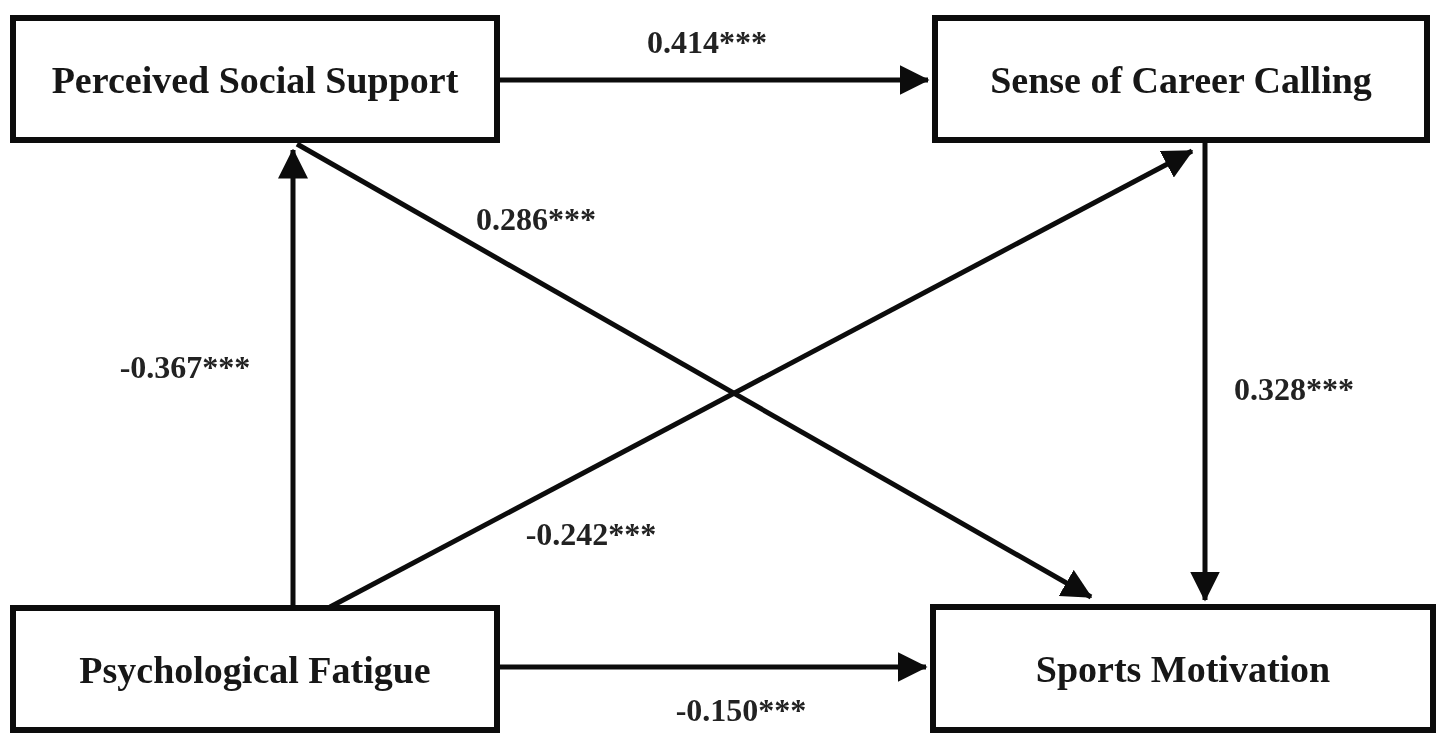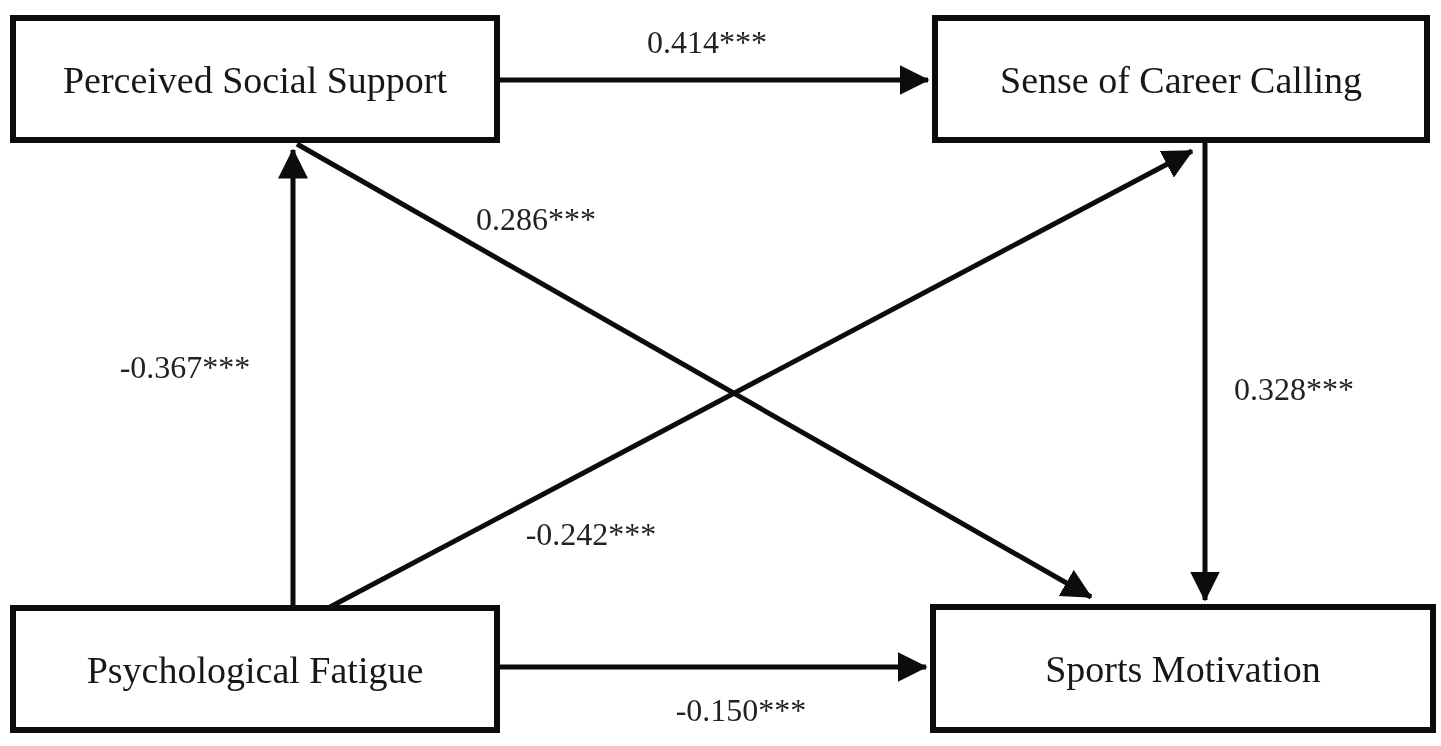--- a/index.html
+++ b/index.html
@@ -6,20 +6,21 @@
     margin: 0;
     padding: 0;
     background: #ffffff;
   }
   .figure-wrap {
     width: 1441px;
     height: 746px;
     background: #ffffff;
     position: relative;
     overflow: hidden;
+    font-weight: bold;
   }
   svg {
     display: block;
     font-family: "Liberation Serif", "DejaVu Serif", serif;
   }
   .node-box {
     fill: #ffffff;
     stroke: #0c0c0c;
     stroke-width: 6;
   }

